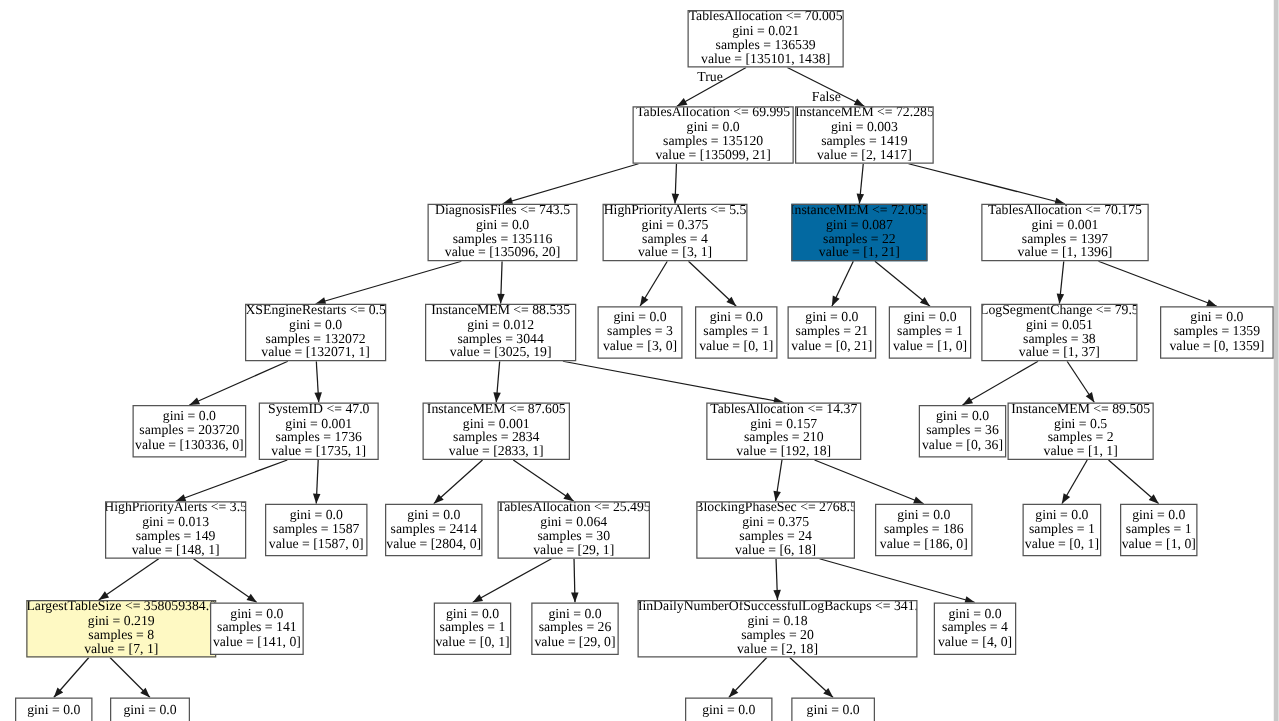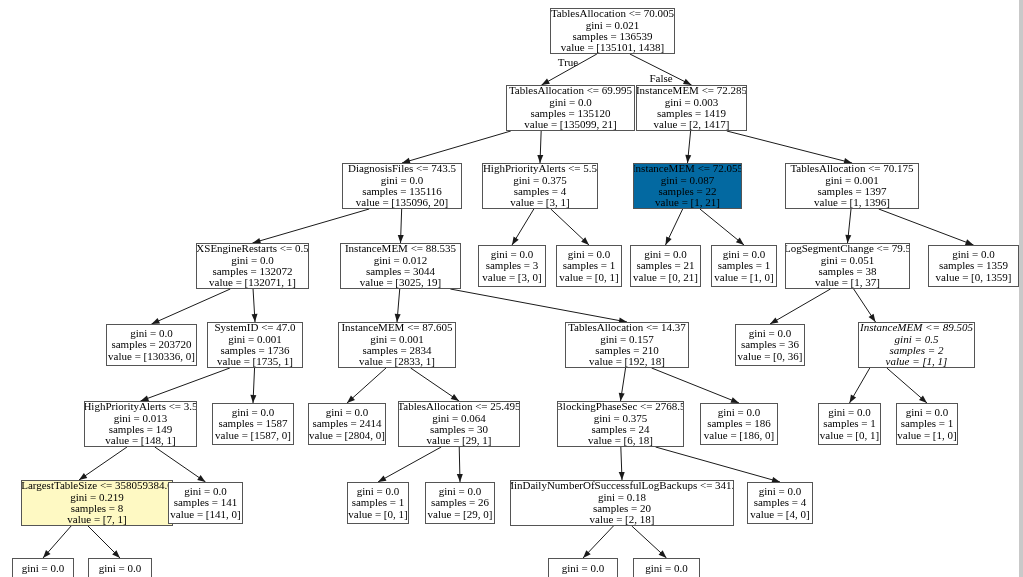--- a/index.html
+++ b/index.html
@@ -184,21 +184,21 @@
         <div>TablesAllocation &lt;= 14.37</div>
         <div>gini = 0.157</div>
         <div>samples = 210</div>
         <div>value = [192, 18]</div>
       </div>
       <div class="node" style="left: 735px; top: 324px; width: 70px; height: 42px; border-color: rgb(85, 85, 85); background: rgb(255, 255, 255); color: rgb(0, 0, 0);">
         <div>gini = 0.0</div>
         <div>samples = 36</div>
         <div>value = [0, 36]</div>
       </div>
-      <div class="node" style="left: 858px; top: 322px; width: 117px; height: 46px; border-color: rgb(85, 85, 85); background: rgb(255, 255, 255); color: rgb(0, 0, 0); font-style: italic;">
+      <div class="node" style="left: 806px; top: 322px; width: 117px; height: 46px; border-color: rgb(85, 85, 85); background: rgb(255, 255, 255); color: rgb(0, 0, 0);">
         <div>InstanceMEM &lt;= 89.505</div>
         <div>gini = 0.5</div>
         <div>samples = 2</div>
         <div>value = [1, 1]</div>
       </div>
       <div class="node" style="left: 84px; top: 401px; width: 113px; height: 46px; border-color: rgb(85, 85, 85); background: rgb(255, 255, 255); color: rgb(0, 0, 0);">
         <div>HighPriorityAlerts &lt;= 3.5</div>
         <div>gini = 0.013</div>
         <div>samples = 149</div>
         <div>value = [148, 1]</div>

